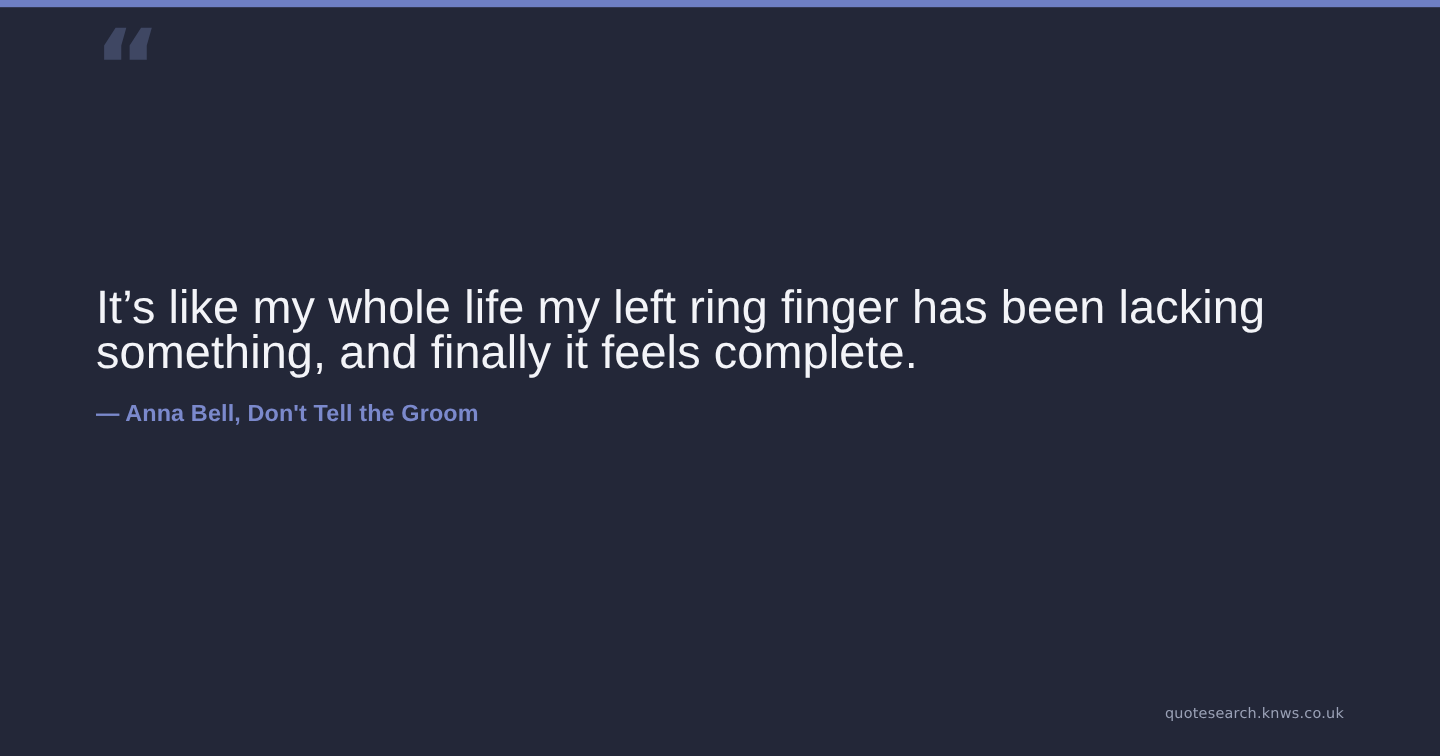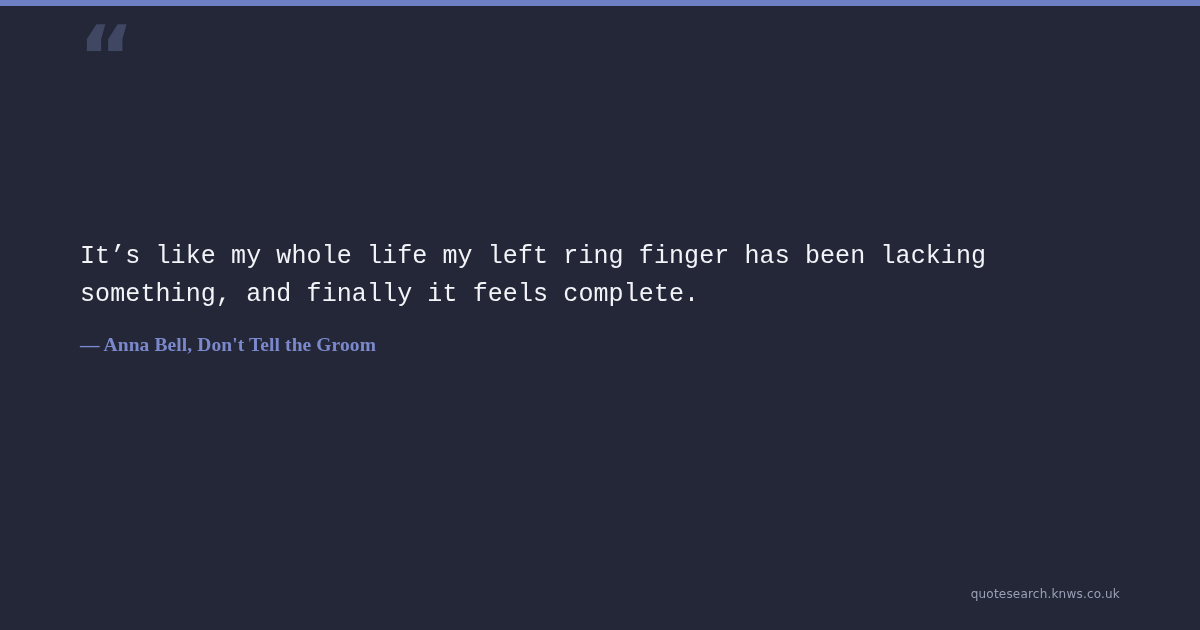--- a/index.html
+++ b/index.html
@@ -55,32 +55,32 @@
 
   .quote-block {
     position: absolute;
     left: 80px;
     top: 238px;
     width: 990px;
   }
 
   .quote-text {
     margin: 0;
-    font-family: Liberation Mono, monospace;
-    font-size: 25px;
+    font-family: Liberation Sans, sans-serif;
+    font-size: 39px;
     line-height: 38px;
     font-weight: normal;
     color: #f3f4f8;
     letter-spacing: 0.1px;
   }
 
   .attribution {
     margin: 0;
     padding-top: 19px;
-    font-family: Liberation Serif, serif;
+    font-family: Liberation Sans, sans-serif;
     font-size: 19.5px;
     line-height: 24px;
     font-weight: bold;
     color: #7b89cc;
     letter-spacing: 0.1px;
   }
 
   .footer {
     position: absolute;
     right: 80px;

